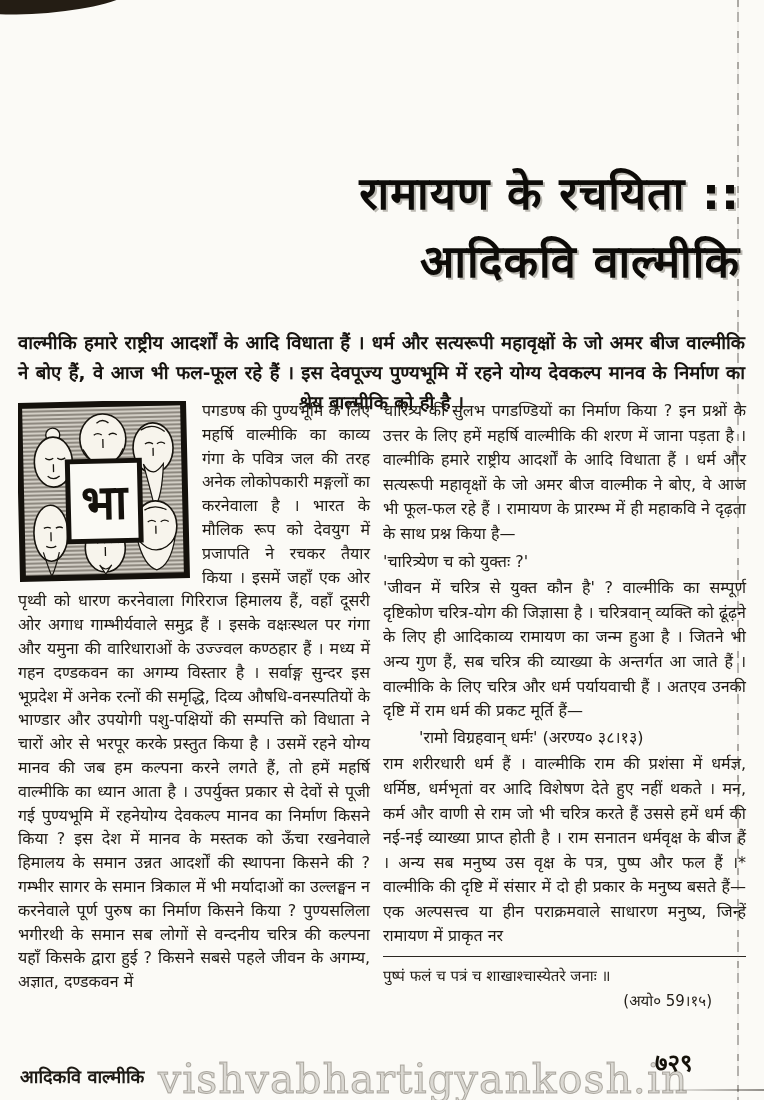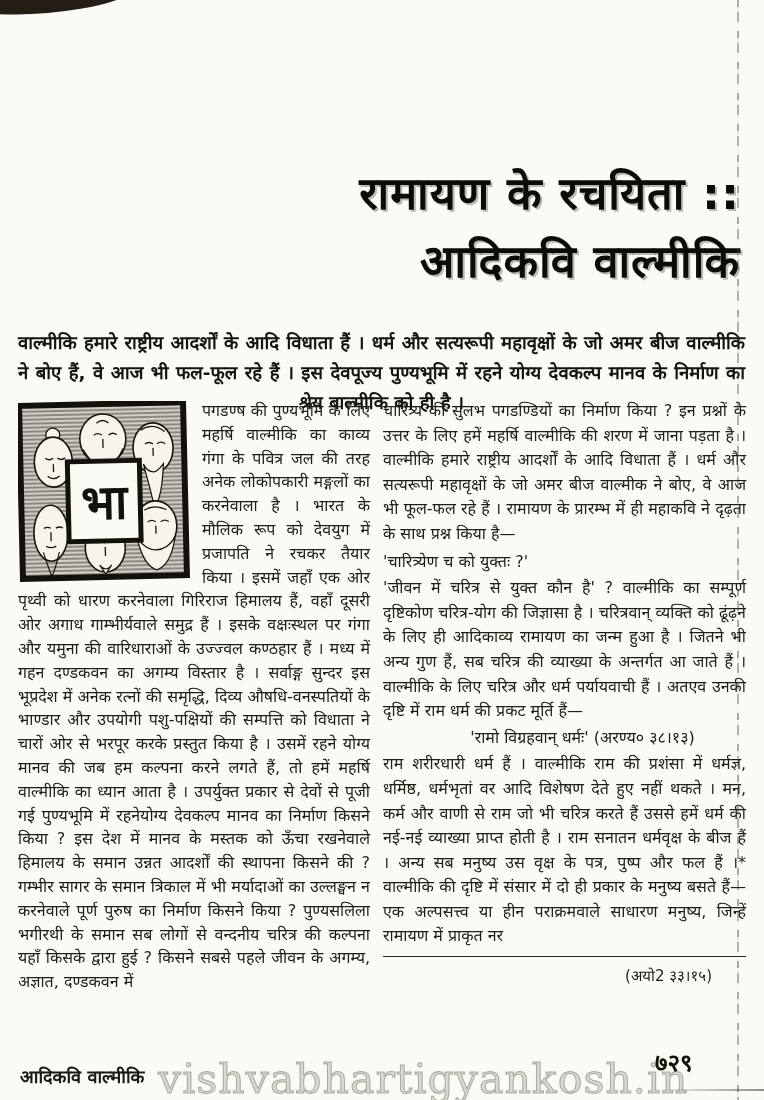--- a/index.html
+++ b/index.html
@@ -27,21 +27,21 @@
     font-size:18.5px;line-height:30px;font-weight:bold;color:#171410;
     text-align:justify;text-align-last:center;}
   
   .columns{position:absolute;top:399px;left:18px;width:728px;display:flex;gap:13px;}
   .col{text-align:justify;font-size:16px;color:#201c16;}
   .col p{margin:0;}
   .col-left{width:352px;line-height:23.8px;}
   .col-right{width:363px;line-height:24.6px;}
   .illus{float:left;width:172px;height:181px;margin:2px 12px 5px 0;}
   .quote-center{text-align:left;padding-right:48px;margin:3px 0 2px 0 !important;}
-  .quote-indent{text-align:center;padding-left:36px;margin:2px 0 2px 0 !important;}
+  .quote-indent{text-align:left;padding-left:36px;margin:2px 0 2px 0 !important;}
   .footnote{margin-top:7px;border-top:1.5px solid #2b2620;padding-top:7px;
     font-size:15px;line-height:25px;text-align:left;}
   .footnote .ref{text-align:right;padding-right:34px;}
   
   .footer-title{position:absolute;left:20px;top:1064px;font-size:18px;font-weight:bold;}
   .page-number{position:absolute;left:655px;top:1045px;font-size:24px;font-weight:bold;color:#141109;}
   
   .watermark{position:absolute;left:158px;top:1013px;white-space:nowrap;
     font-family:"DejaVu Serif", serif;font-size:41px;letter-spacing:1px;
     color:rgba(120,114,104,.25);margin-top:42px;-webkit-text-stroke:1px rgba(95,89,78,.45);}
@@ -120,21 +120,22 @@
       </p>
     </div>
 
     <div class="col col-right">
       <p>चारित्र्य की सुलभ पगडण्डियों का निर्माण किया ? इन प्रश्नों के उत्तर के लिए हमें महर्षि वाल्मीकि की शरण में जाना पड़ता है । वाल्मीकि हमारे राष्ट्रीय आदर्शों के आदि विधाता हैं । धर्म और सत्यरूपी महावृक्षों के जो अमर बीज वाल्मीक ने बोए, वे आज भी फूल-फल रहे हैं । रामायण के प्रारम्भ में ही महाकवि ने दृढ़ता के साथ प्रश्न किया है—</p>
       <p class="quote-center">'चारित्र्येण च  को युक्तः ?'</p>
       <p>'जीवन में चरित्र से युक्त कौन है' ?  वाल्मीकि का सम्पूर्ण दृष्टिकोण चरित्र-योग की जिज्ञासा है । चरित्रवान् व्यक्ति को ढूंढ़ने के लिए ही आदिकाव्य रामायण का जन्म हुआ है । जितने भी अन्य गुण हैं,  सब चरित्र की व्याख्या के अन्तर्गत आ जाते हैं ।  वाल्मीकि के लिए चरित्र और धर्म पर्यायवाची हैं । अतएव उनकी दृष्टि में राम धर्म की प्रकट मूर्ति हैं—</p>
       <p class="quote-indent">'रामो विग्रहवान् धर्मः' (अरण्य० ३८।१३)</p>
       <p>राम शरीरधारी धर्म हैं ।  वाल्मीकि राम की प्रशंसा में धर्मज्ञ, धर्मिष्ठ, धर्मभृतां वर आदि विशेषण देते हुए नहीं थकते । मन, कर्म और वाणी से राम जो भी चरित्र करते हैं उससे हमें धर्म की नई-नई व्याख्या प्राप्त होती है । राम सनातन धर्मवृक्ष के बीज हैं ।  अन्य सब मनुष्य उस वृक्ष के पत्र, पुष्प और फल हैं ।*  वाल्मीकि की दृष्टि में संसार में दो ही प्रकार के मनुष्य बसते हैं—एक अल्पसत्त्व या हीन पराक्रमवाले साधारण मनुष्य, जिन्हें रामायण में प्राकृत नर</p>
       <div class="footnote">
-        <div class="ref">(अयो2 ३३।१५)</div>
+        <div>पुष्पं फलं च पत्रं च  शाखाश्चास्येतरे जनाः ॥</div>
+        <div class="ref">(अयो० 59।१५)</div>
       </div>
     </div>
 
   </div>
 
   <div class="watermark">vishvabhartigyankosh.in</div>
 
   <div class="footer-title">आदिकवि वाल्मीकि</div>
   <div class="page-number">७२९</div>
 

